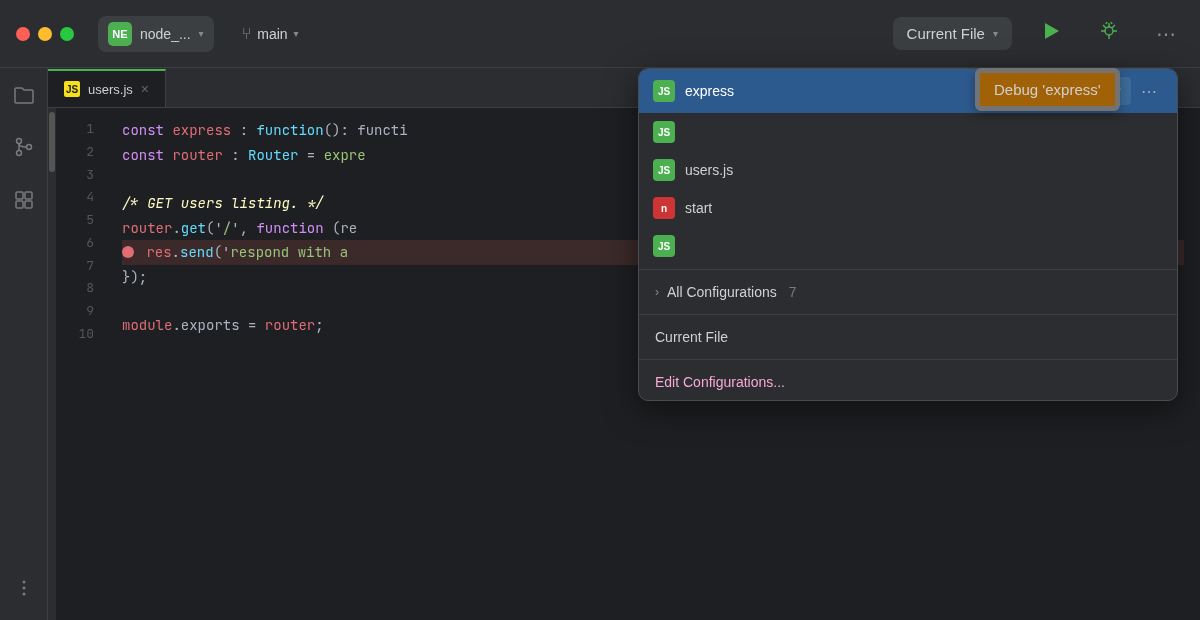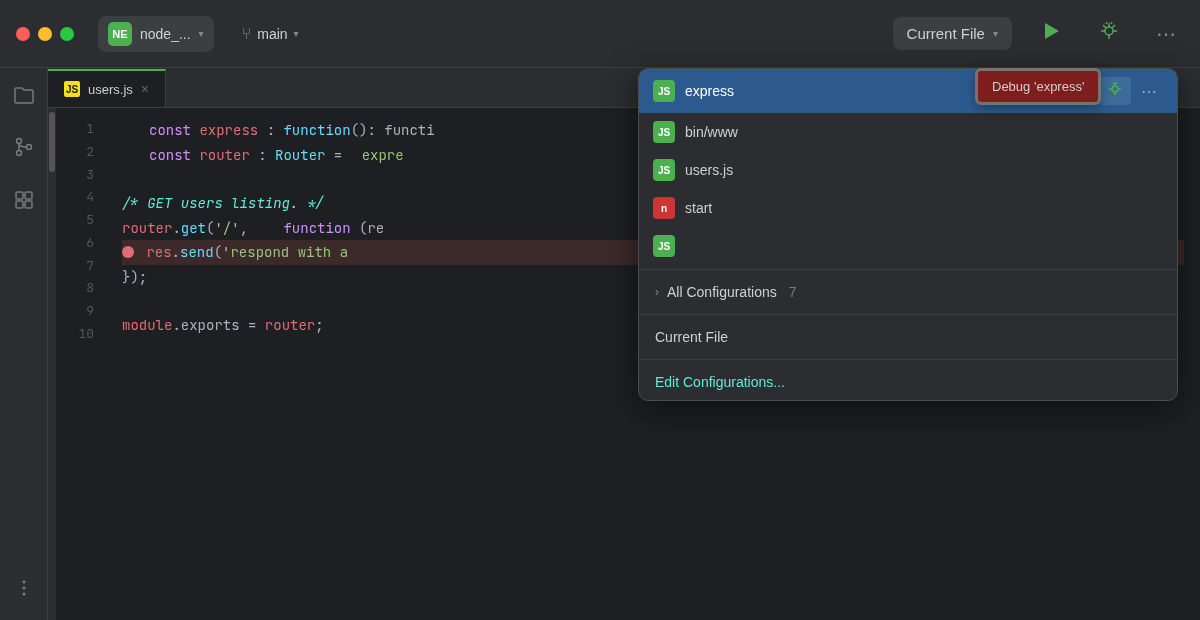--- a/index.html
+++ b/index.html
@@ -232,25 +232,25 @@
 
     .code-line {
       white-space: nowrap;
       min-height: 24px;
     }
 
     .code-line.highlighted {
       background: #3c2a2a;
     }
 
-    .kw { color: #cf8ef4; margin-left: 27px; }        
+    .kw { color: #cf8ef4; }        
     .var { color: #e06c75; }       
     .type { color: #61dafb; }      
-    .val { color: #98c379; margin-left: 11px; }        
-    .comment { color: #5eead4; font-style: italic; }
+    .val { color: #98c379; }        
+    .comment { color: #fef9c3; font-style: italic; }
     .str { color: #98c379; }
     .plain { color: #abb2bf; }
     .method { color: #61dafb; }
 
     .breakpoint {
       display: inline-block;
       width: 12px;
       height: 12px;
       background: #e06c75;
       border-radius: 50%;
@@ -383,35 +383,35 @@
       cursor: pointer;
       color: #d0d0d0;
       font-size: 14px;
     }
 
     .edit-configs-item {
       display: flex;
       align-items: center;
       padding: 10px 16px;
       cursor: pointer;
-      color: #5eead4;
+      color: #f9a8d4;
       font-size: 14px;
     }
 
     
     .tooltip {
       position: absolute;
       top: 68px;
       left: 975px;
-      background: #7f1d1d;
-      border: 3px solid #737373;
+      background: #a16207;
+      border: 5px solid #737373;
       border-radius: 6px;
       padding: 8px 14px;
       color: #d0d0d0;
-      font-size: 13px;
+      font-size: 15px;
       white-space: nowrap;
       z-index: 200;
       box-shadow: 0 4px 12px rgba(0,0,0,0.3);
     }
   </style>
 </head>
 <body>
 
 <div class="titlebar">
   <div class="traffic-lights">
@@ -577,21 +577,20 @@
           <line x1="7" y1="1" x2="6" y2="3" stroke="#4CAF50" stroke-width="1.3"></line>
           <line x1="9" y1="1" x2="10" y2="3" stroke="#4CAF50" stroke-width="1.3"></line>
         </svg>
       </button>
       <button class="config-action-btn more-action">⋯</button>
     </div>
   </div>
 
   <div class="config-item">
     <div class="config-item-icon">JS</div>
-    <span class="config-item-name">bin/www</span>
   </div>
 
   <div class="config-item">
     <div class="config-item-icon">JS</div>
     <span class="config-item-name">users.js</span>
   </div>
 
   <div class="config-item">
     <div class="config-item-icon npm">n</div>
     <span class="config-item-name">start</span>

